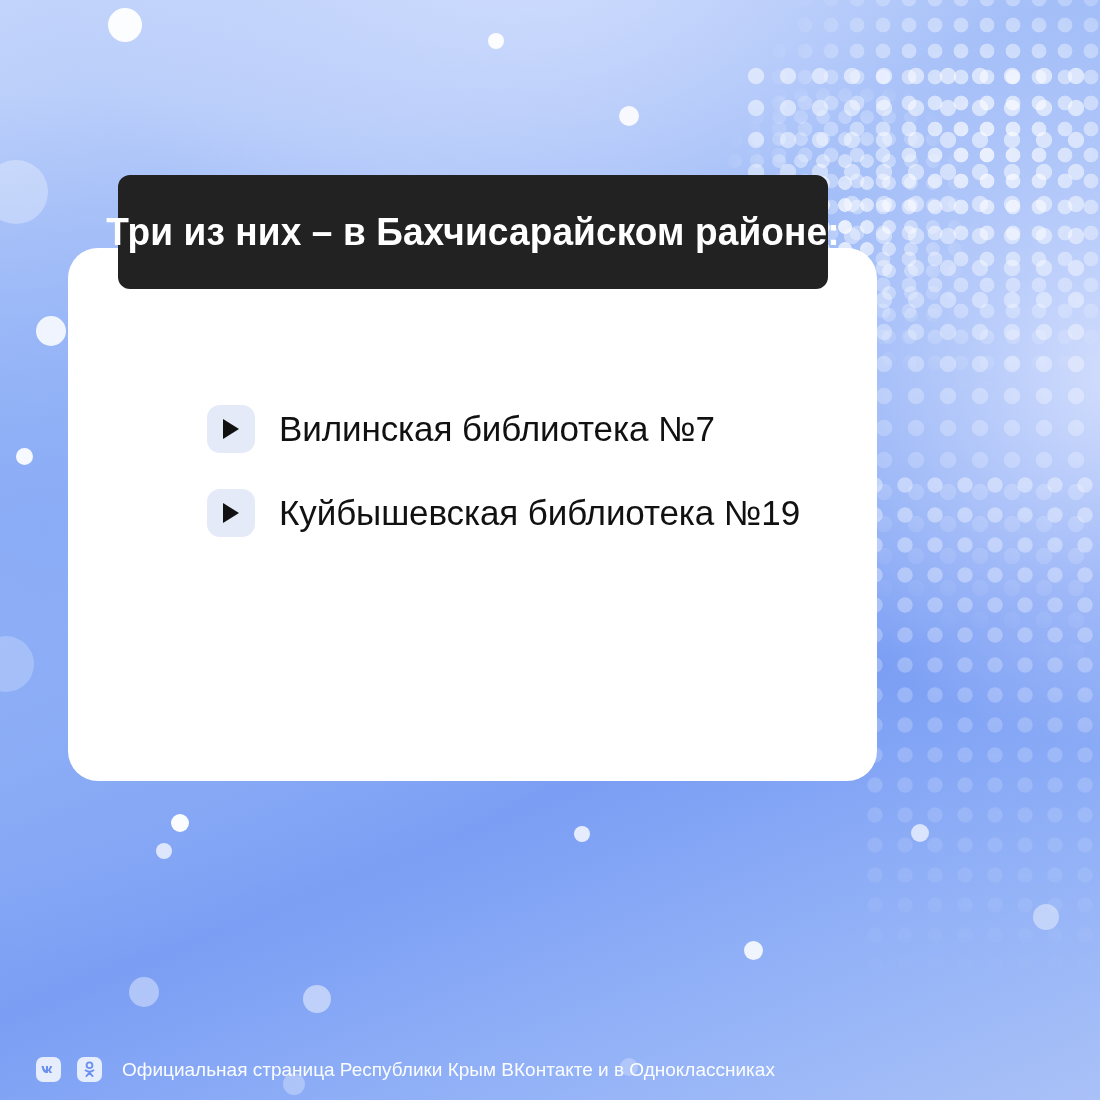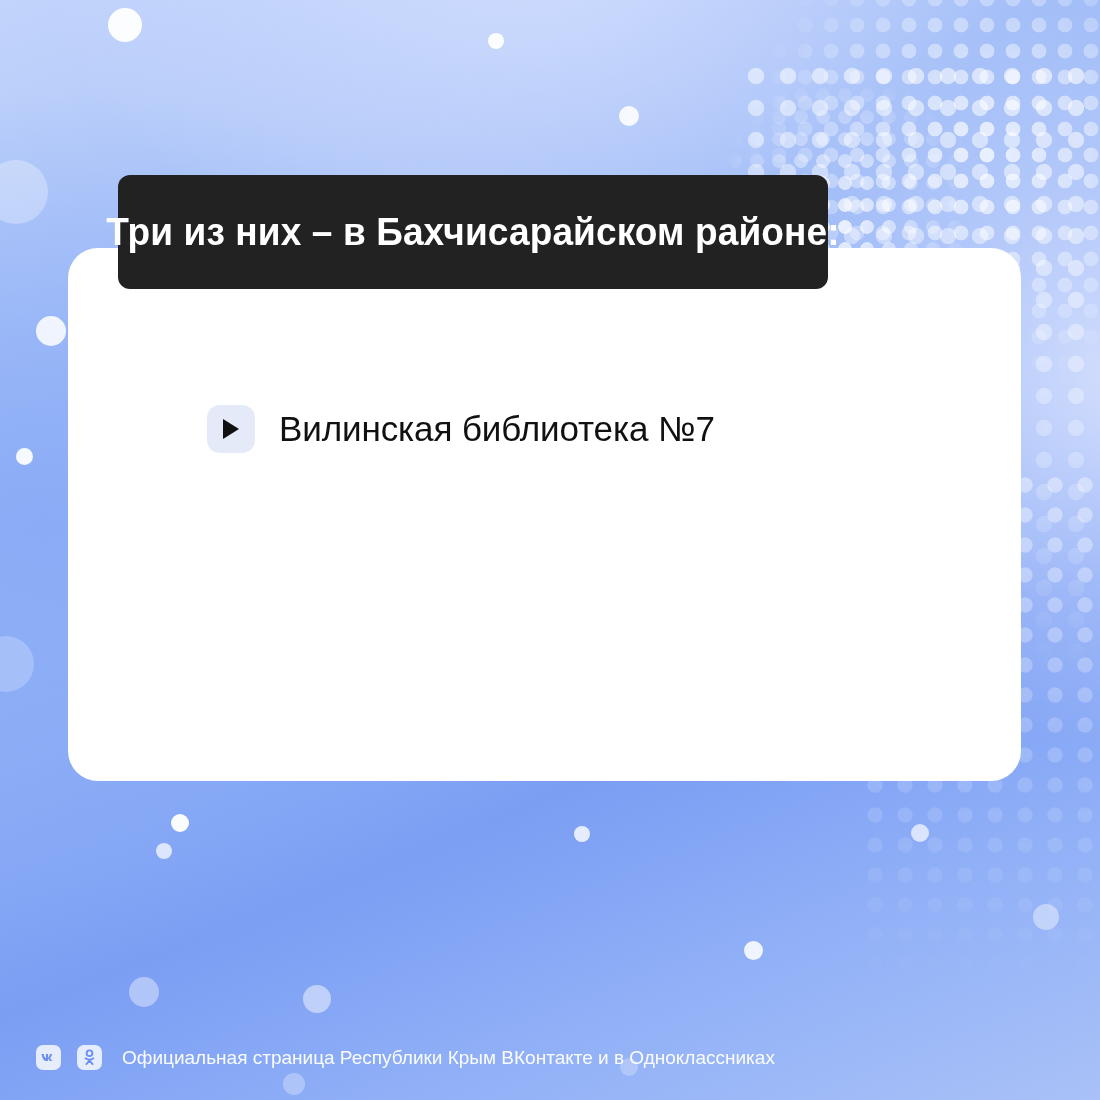--- a/index.html
+++ b/index.html
@@ -88,21 +88,21 @@
     font-weight:bold;
     letter-spacing:.1px;
     white-space:nowrap;
     transform:scaleX(.95);
   }
 
   
   #content-card {
     position:absolute;
     left:68px; top:248px;
-    width:953px; height:533px;
+    width:809px; height:533px;
     background:#ffffff;
     border-radius:30px;
     z-index:3;
   }
 
   
   #library-list {
     position:absolute;
     left:139px; top:157px;
     display:flex; flex-direction:column;
@@ -124,21 +124,21 @@
     color:#111111;
     font-size:35px;
     font-weight:normal;
     white-space:nowrap;
     letter-spacing:-.1px;
   }
 
   
   #footer {
     position:absolute;
-    left:36px; bottom:30px;
+    left:36px; bottom:18px;
     display:flex; align-items:center;
     gap:16px;
     z-index:6;
   }
   .social-badge {
     width:25px; height:25px;
     background:rgba(255,255,255,.80);
     border-radius:7px;
     display:flex; align-items:center; justify-content:center;
   }
@@ -185,20 +185,28 @@
 
       <div class="list-item">
         <span class="bullet-tile">
           <svg width="20" height="22" viewBox="0 0 20 22">
               <polygon points="2,1 18,11 2,21" fill="#111111"></polygon>
             </svg>
         </span>
         <span class="item-label">Вилинская библиотека №7</span>
       </div>
 
+      <div class="list-item">
+        <span class="bullet-tile">
+          <svg width="20" height="22" viewBox="0 0 20 22">
+              <polygon points="2,1 18,11 2,21" fill="#111111"></polygon>
+            </svg>
+        </span>
+        <span class="item-label">Куйбышевская библиотека №19</span>
+      </div>
 
 
     </div>
   </div>
 
   <div id="title-bar">
     <span id="title-text">Три из них – в Бахчисарайском районе:</span>
   </div>
 
   <div id="footer">

